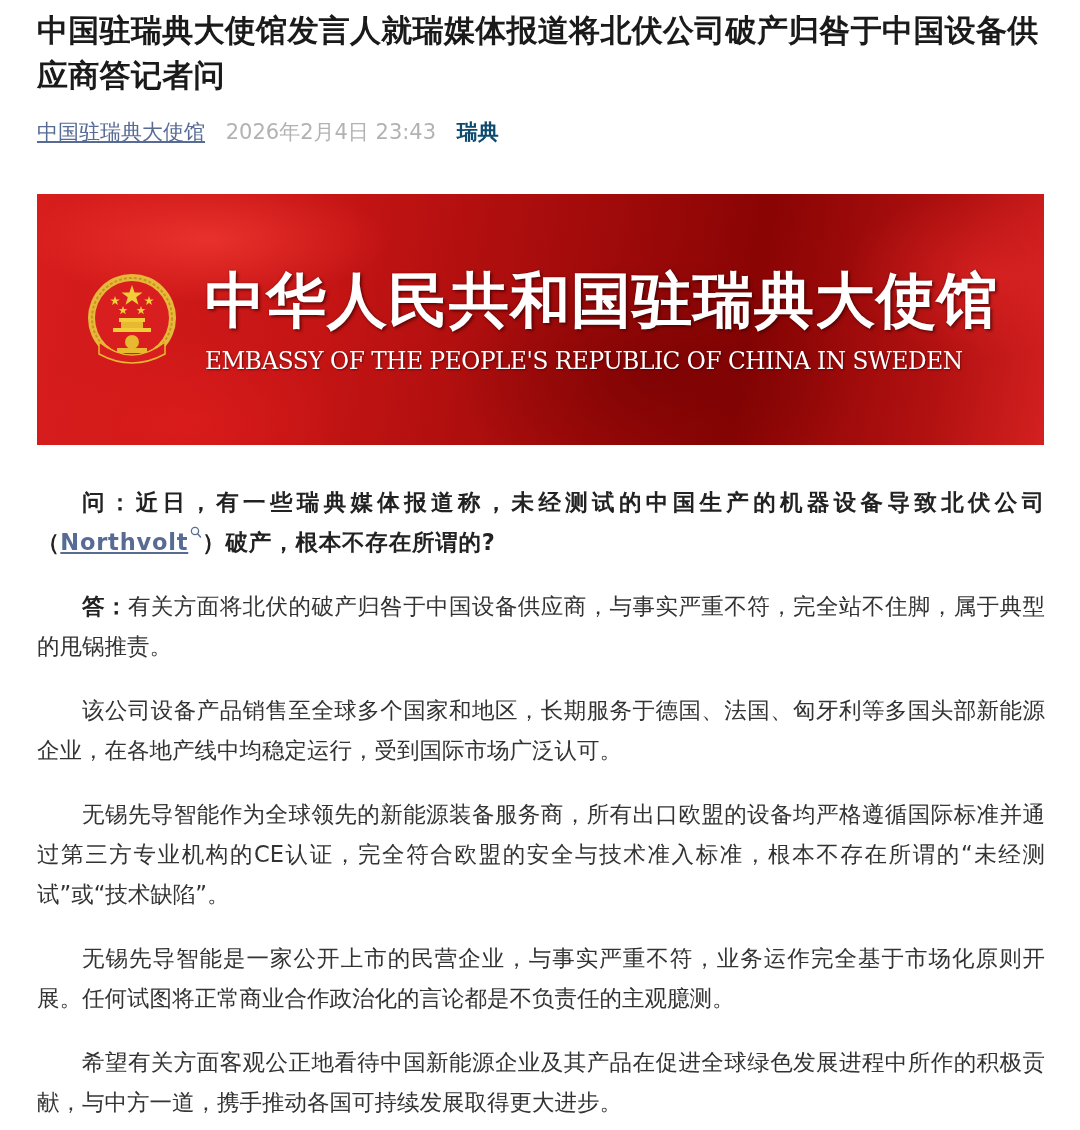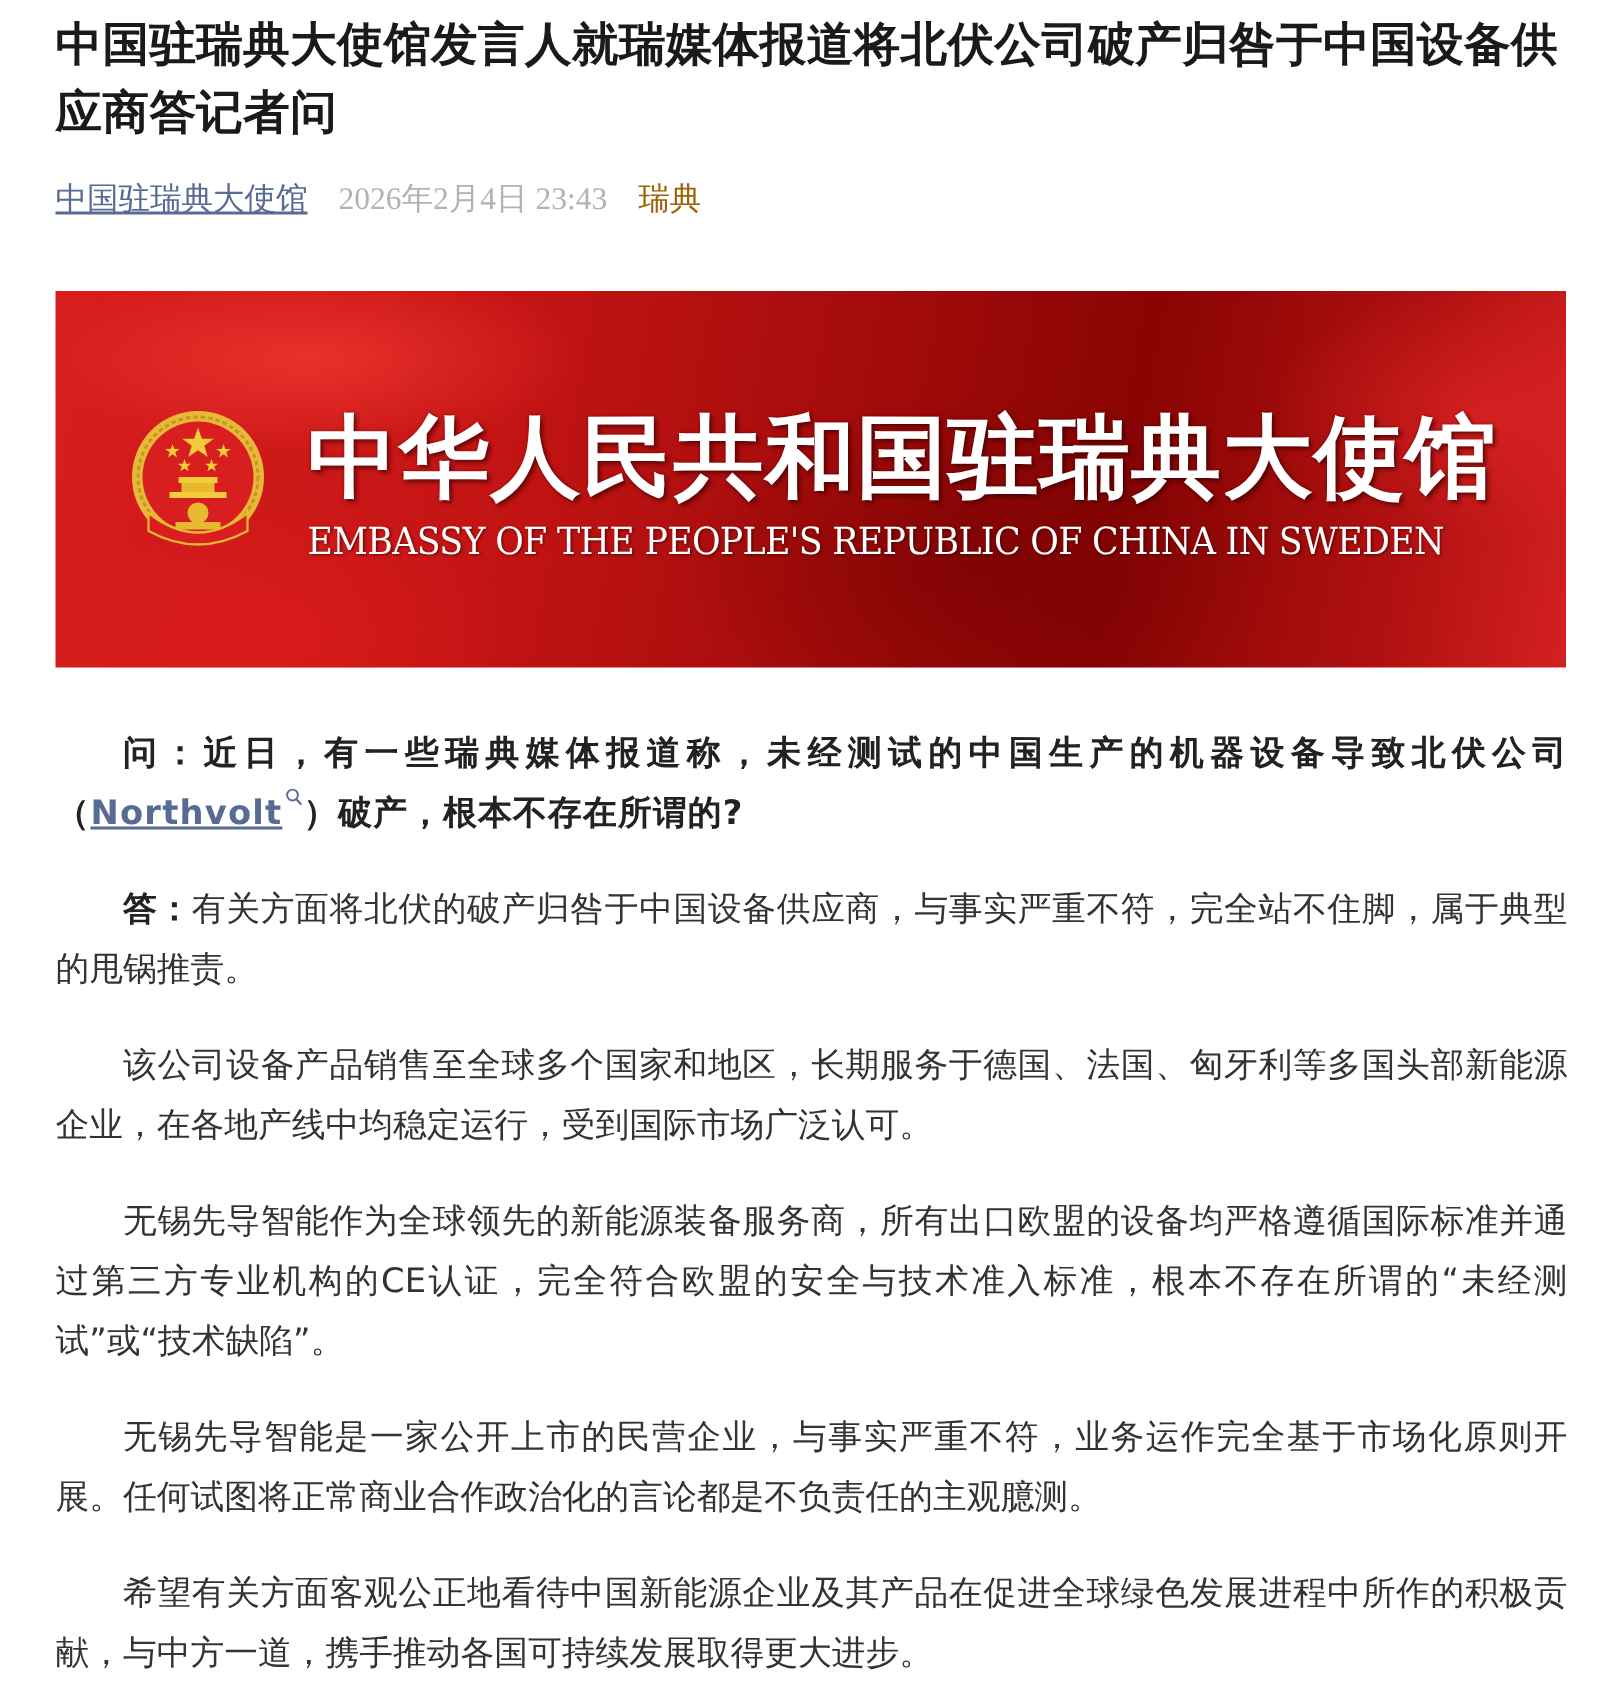--- a/index.html
+++ b/index.html
@@ -32,22 +32,22 @@
     }
     .meta {
       position: absolute;
       left: 37px;
       top: 117px;
       font-size: 21px;
       line-height: 30px;
       white-space: nowrap;
     }
     .meta .author { color: #576b95; margin-right: 14px; text-decoration: underline; }
-    .meta .date { color: #b2b2b2; margin-right: 14px; font-family: Liberation Serif, serif; }
-    .meta .loc { color: #a16207; }
+    .meta .date { color: #b2b2b2; margin-right: 14px; }
+    .meta .loc { color: #0c4a6e; font-weight: bold; }
 
     .banner {
       position: absolute;
       left: 37px;
       top: 194px;
       width: 1007px;
       height: 251px;
       overflow: hidden;
       background:
         radial-gradient(ellipse 260px 90px at 170px 45px, rgba(255,70,60,0.55), rgba(255,70,60,0) 70%),
@@ -66,21 +66,21 @@
     .banner-cn {
       position: absolute;
       left: 168px;
       top: 78px;
       font-size: 60px;
       line-height: 66px;
       font-weight: bold;
       color: #ffffff;
       letter-spacing: 1px;
       white-space: nowrap;
-      font-family: Liberation Sans, sans-serif;
+      font-family: Liberation Mono, monospace;
       text-shadow: 2px 2px 3px rgba(60,0,0,0.6), 0 0 2px rgba(0,0,0,0.4);
     }
     .banner-en {
       position: absolute;
       left: 168px;
       top: 152px;
       font-size: 25px;
       line-height: 30px;
       color: #ffffff;
       white-space: nowrap;

